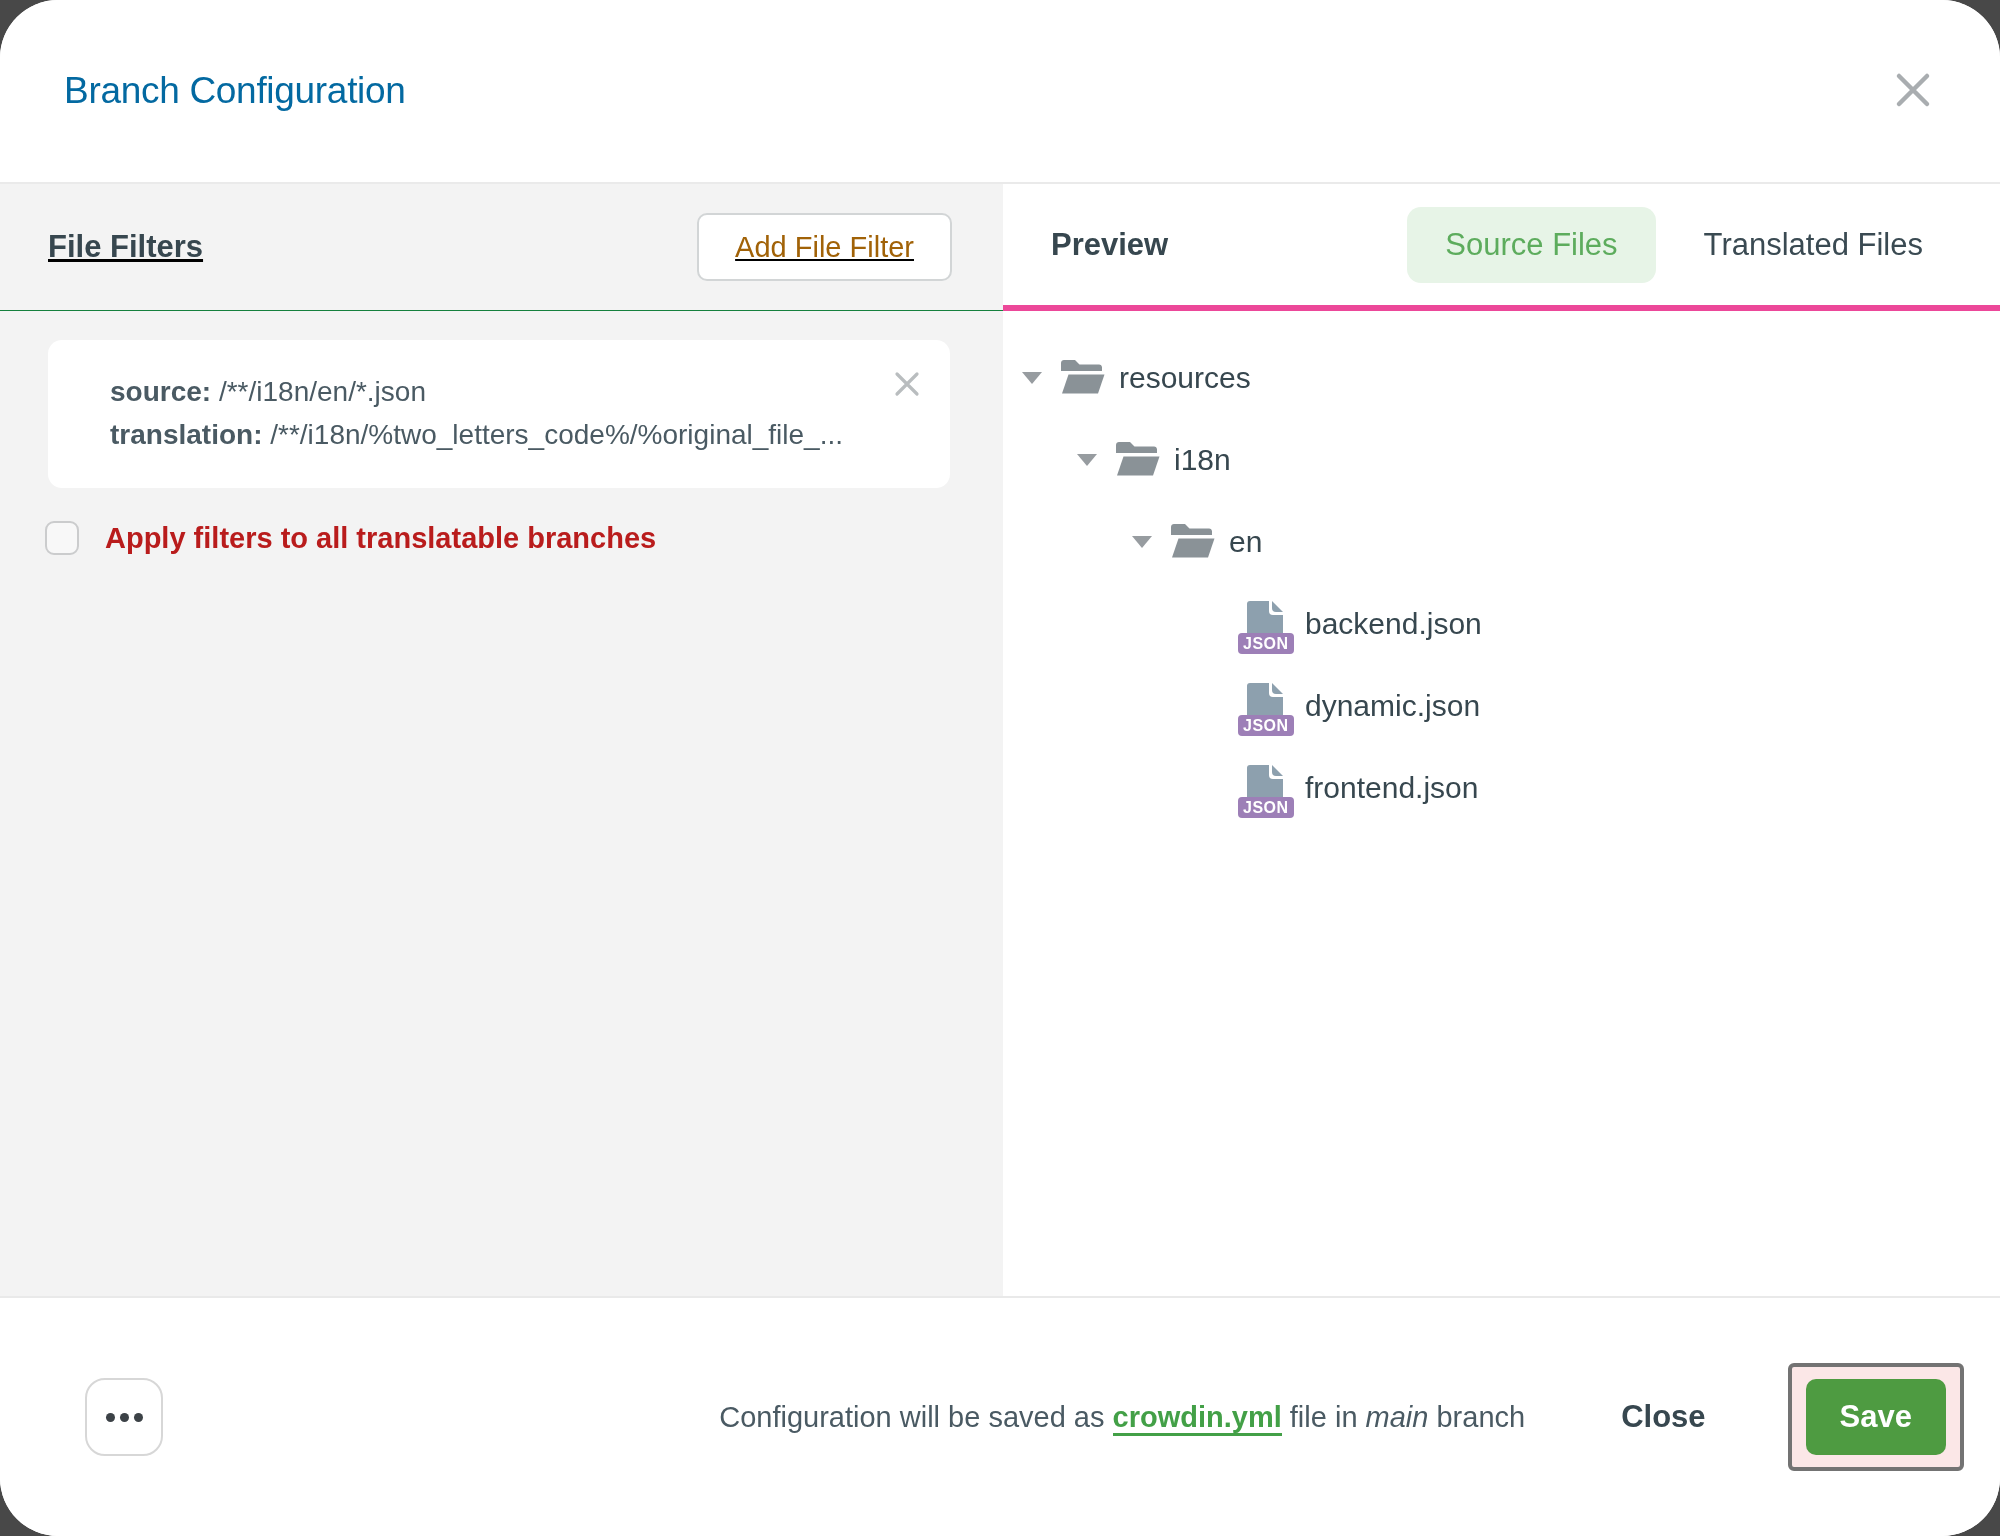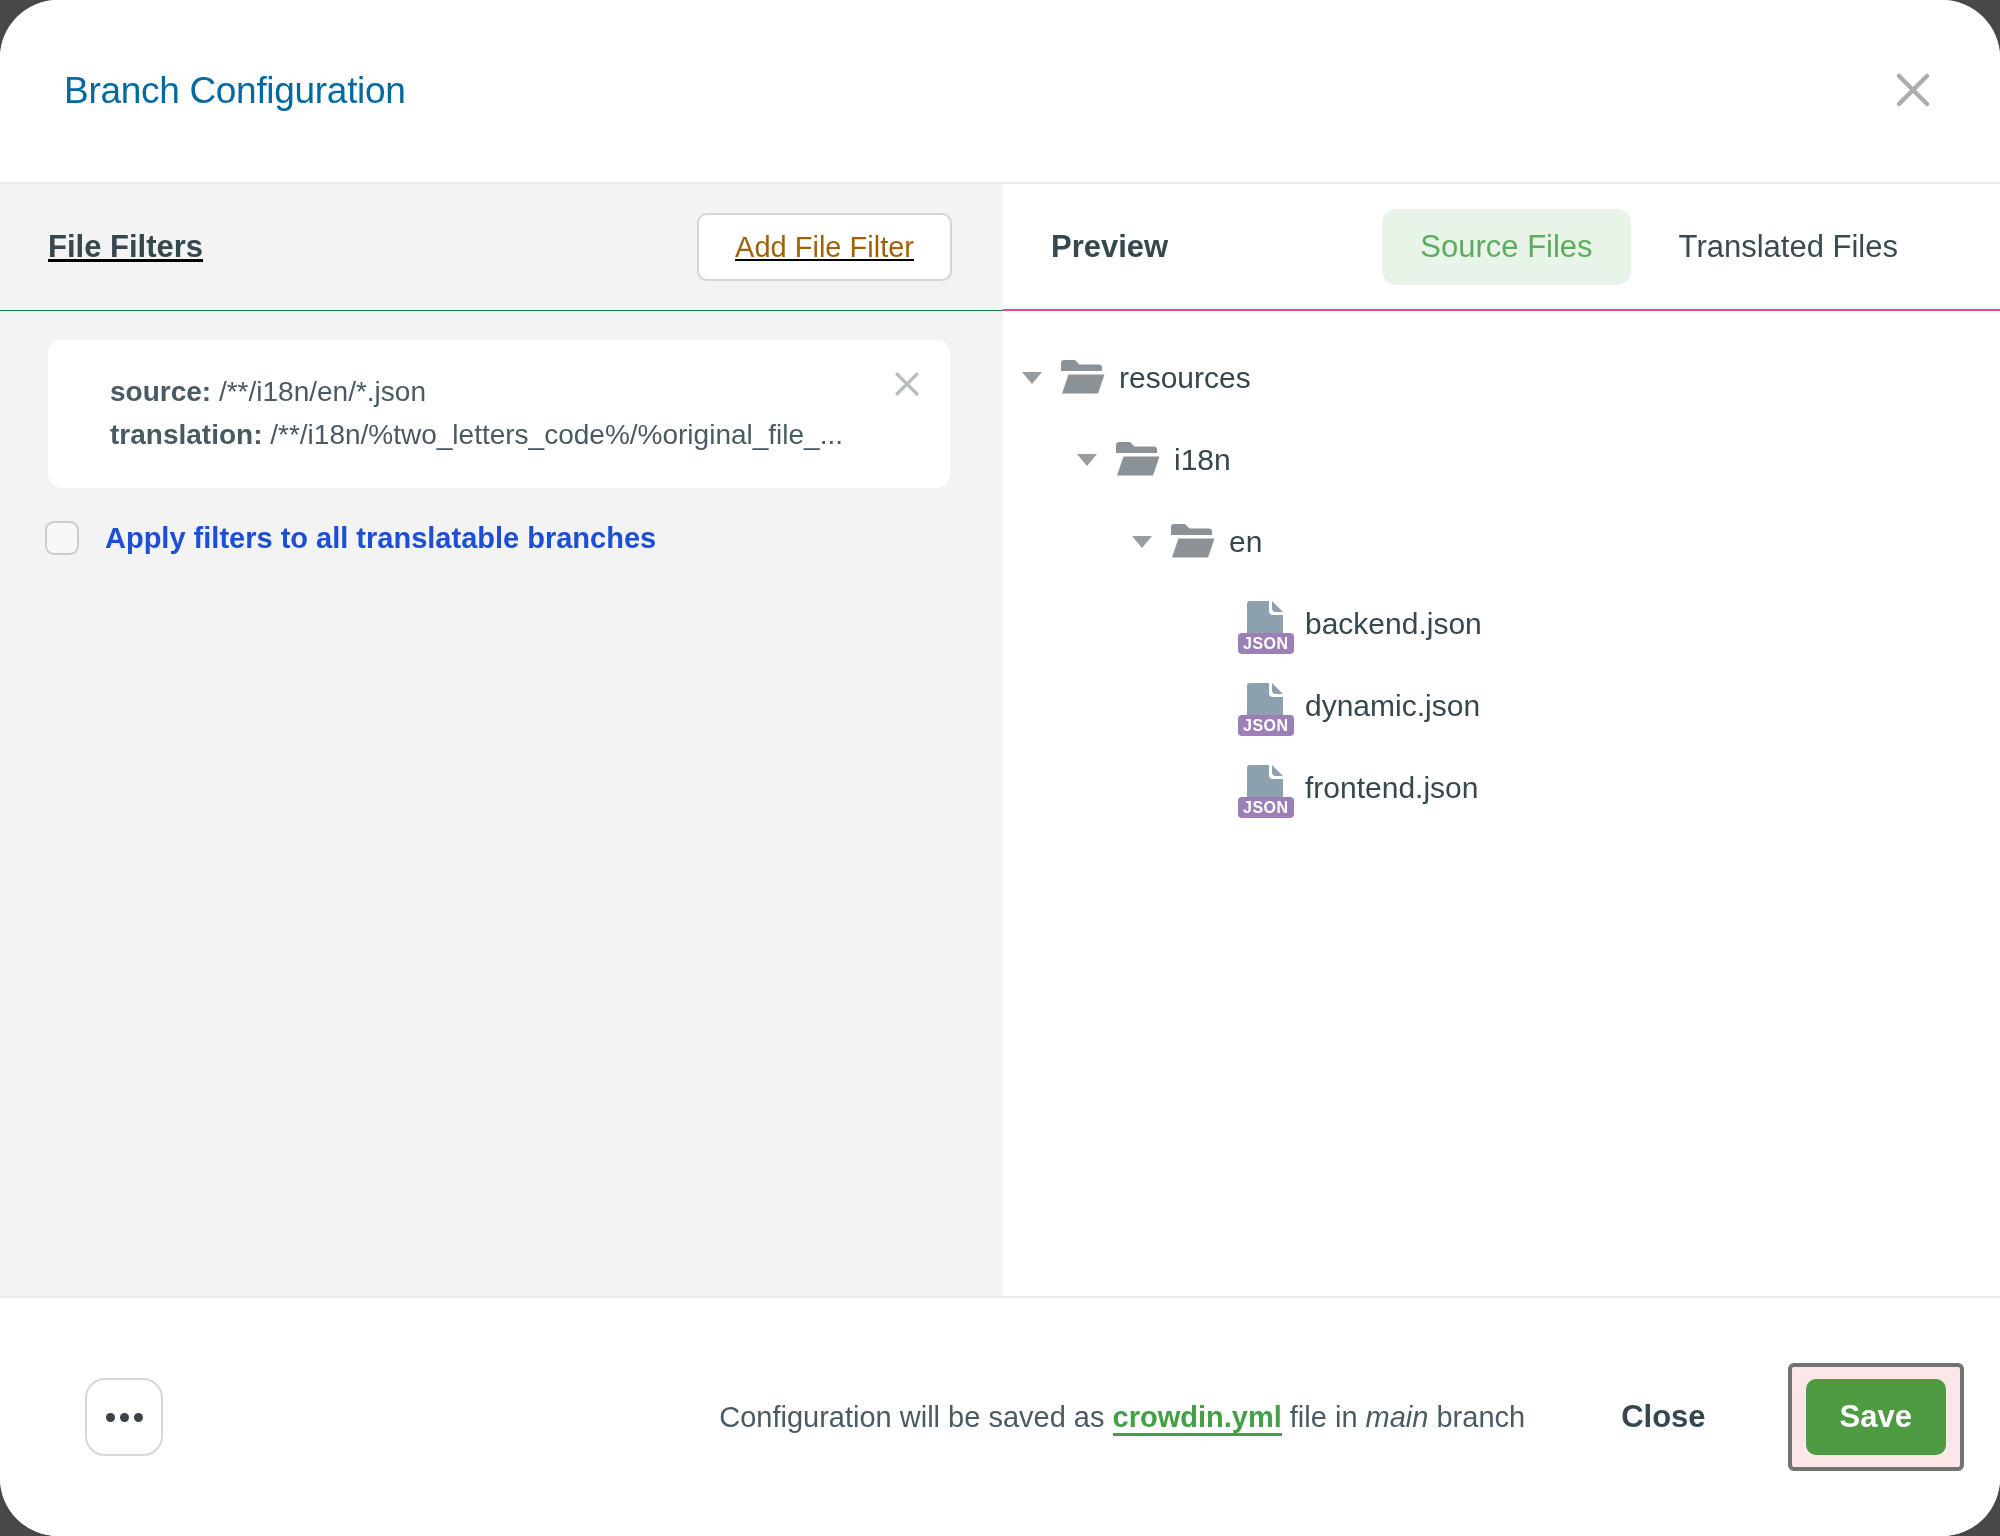--- a/index.html
+++ b/index.html
@@ -69,22 +69,22 @@
     display: flex;
     align-items: center;
     box-sizing: border-box;
   }
   .left-panel .panel-header {
     padding: 0 51px 0 48px;
     border-bottom: 1px solid #15803d;
     text-decoration: underline;
   }
   .right-panel .panel-header {
-    padding: 0 102px 0 48px;
-    border-bottom: 2px solid #ec4899;
+    padding: 0 77px 0 48px;
+    border-bottom: 6px solid #ec4899;
   }
   .panel-heading {
     font-size: 31px;
     font-weight: 600;
     color: #37474f;
   }
   .add-filter-btn {
     margin-left: auto;
     height: 68px;
     padding: 0 36px;
@@ -134,21 +134,21 @@
     flex: none;
     border: 2px solid #cbcccd;
     border-radius: 9px;
     background: #f8f8f8;
     box-sizing: border-box;
     cursor: pointer;
   }
   .apply-label {
     font-size: 29px;
     font-weight: 600;
-    color: #1d4ed8;
+    color: #b91c1c;
   }
   
   .tabs {
     margin-left: auto;
     display: flex;
     align-items: center;
     gap: 48px;
     justify-content: center;
   }
   .tab {

